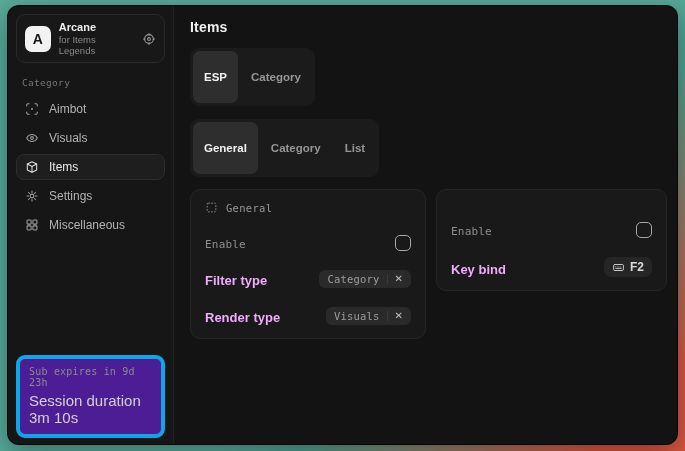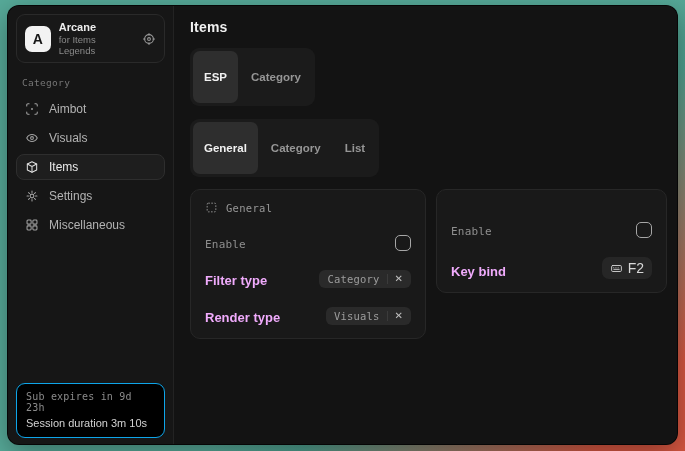--- a/index.html
+++ b/index.html
@@ -60,27 +60,27 @@
     cursor: pointer;
   }
   .nav-item .nicon { display: flex; color: #a2a2a2; }
   .nav-item.active {
     background: #1e1e1e; border-color: #2e2e2e; color: #e9e9e9;
   }
   .nav-item.active .nicon { color: #dcdcdc; }
 
   .sidebar-footer {
     margin-top: auto;
-    border: 1px solid #0ea5e9; border-radius: 9px;
-    background: #000000;
+    border: 4px solid #0ea5e9; border-radius: 9px;
+    background: #4c1d95;
     padding: 7px 9px 8px;
     display: flex; flex-direction: column; gap: 4px;
   }
   .footer-line1 { color: #8b8b8b; font-size: 10px; letter-spacing: .2px; }
-  .footer-line2 { color: #d2d2d2; font-size: 11px; }
+  .footer-line2 { color: #d2d2d2; font-size: 15px; }
 
   
   .main { flex: 1; padding: 13px 10px 12px 16px; display: flex; flex-direction: column; background: #131313; }
   .page-title { color: #f0f0f0; font-size: 14px; font-weight: 700; letter-spacing: .2px; }
 
   .tabgroup {
     display: inline-flex; align-self: flex-start; align-items: center;
     background: #1b1b1b; border-radius: 9px; padding: 3px; gap: 2px;
   }
   .tabgroup.mode { margin-top: 13px; }
@@ -124,21 +124,21 @@
     color: #c0c0c0; font-size: 10px; line-height: 1;
     border-left: 1px solid #3b3b3b; padding-left: 7px; margin-left: 7px;
     cursor: pointer;
   }
 
   .keychip {
     display: inline-flex; align-items: center; gap: 5px;
     background: #262626; border-radius: 7px; padding: 3px 8px; cursor: pointer;
   }
   .keychip .kicon { display: flex; color: #cfcfcf; }
-  .key-value { color: #d8d8d8; font-size: 14px; font-weight: 400; }
+  .key-value { color: #d8d8d8; font-size: 12px; font-weight: 700; }
 </style>
 </head>
 <body>
 
 <div class="window">
 
   <aside class="sidebar">
 
     <div class="brand">
       <div class="logo">A</div>

